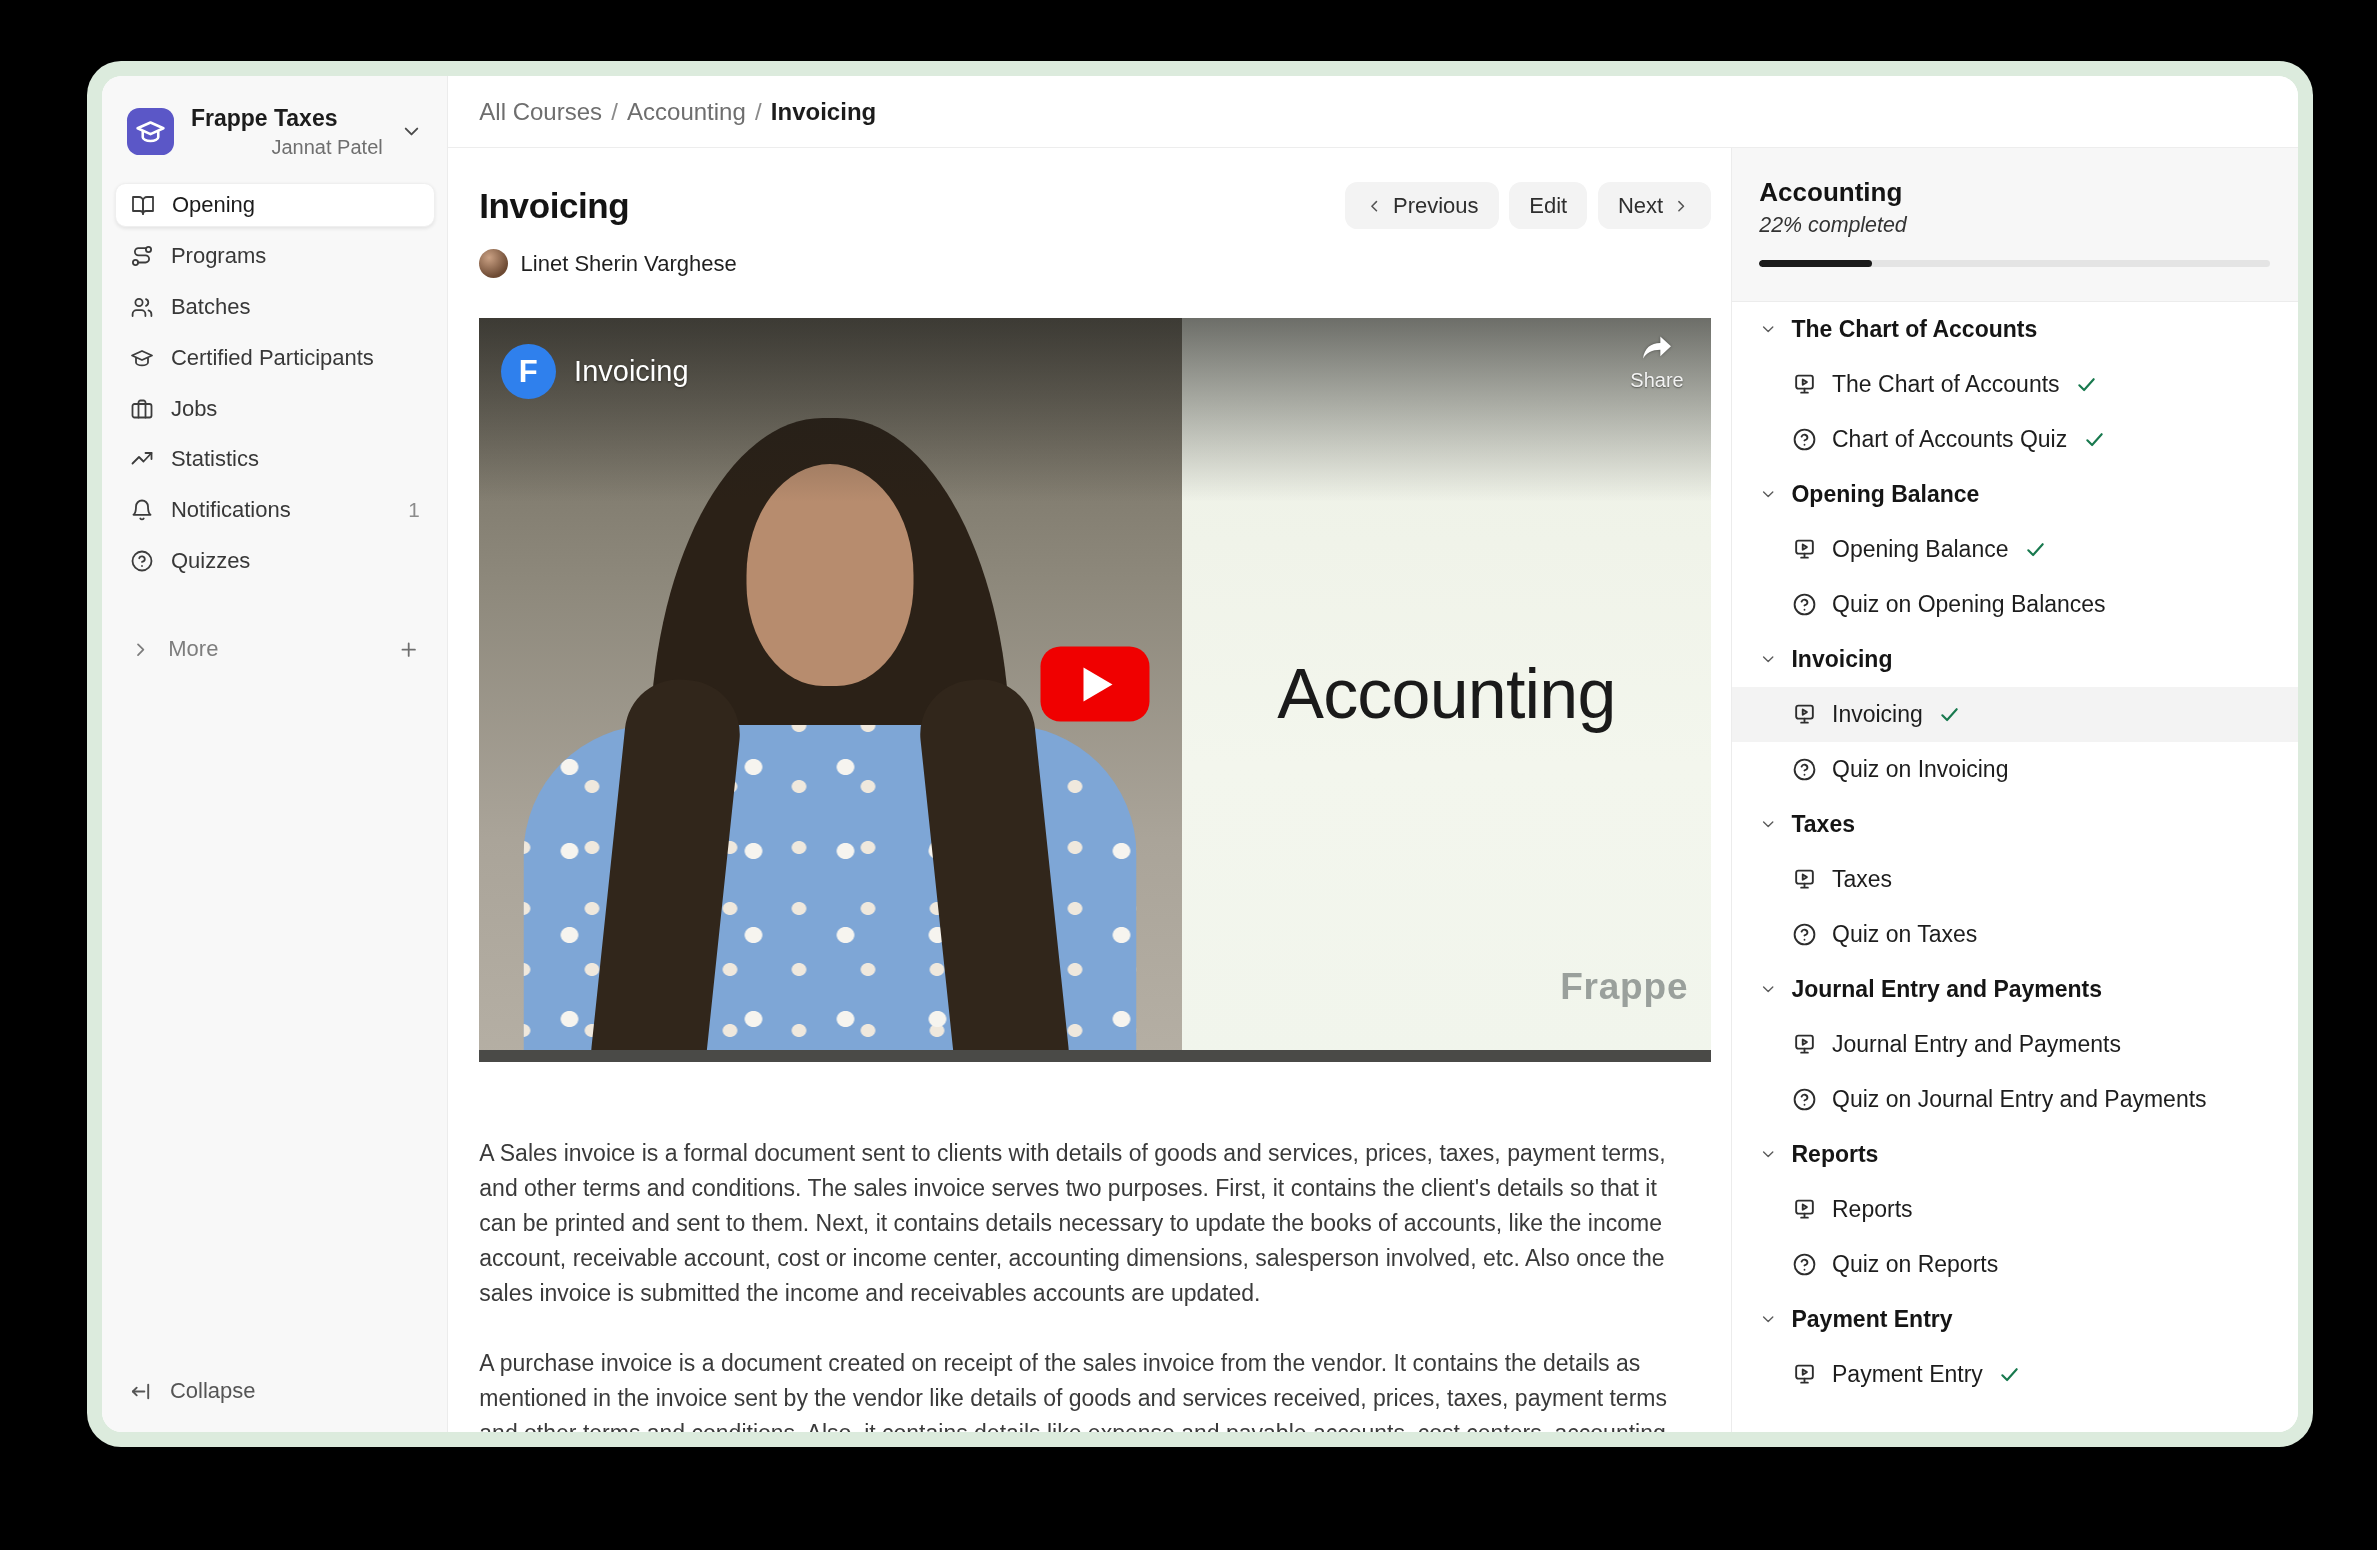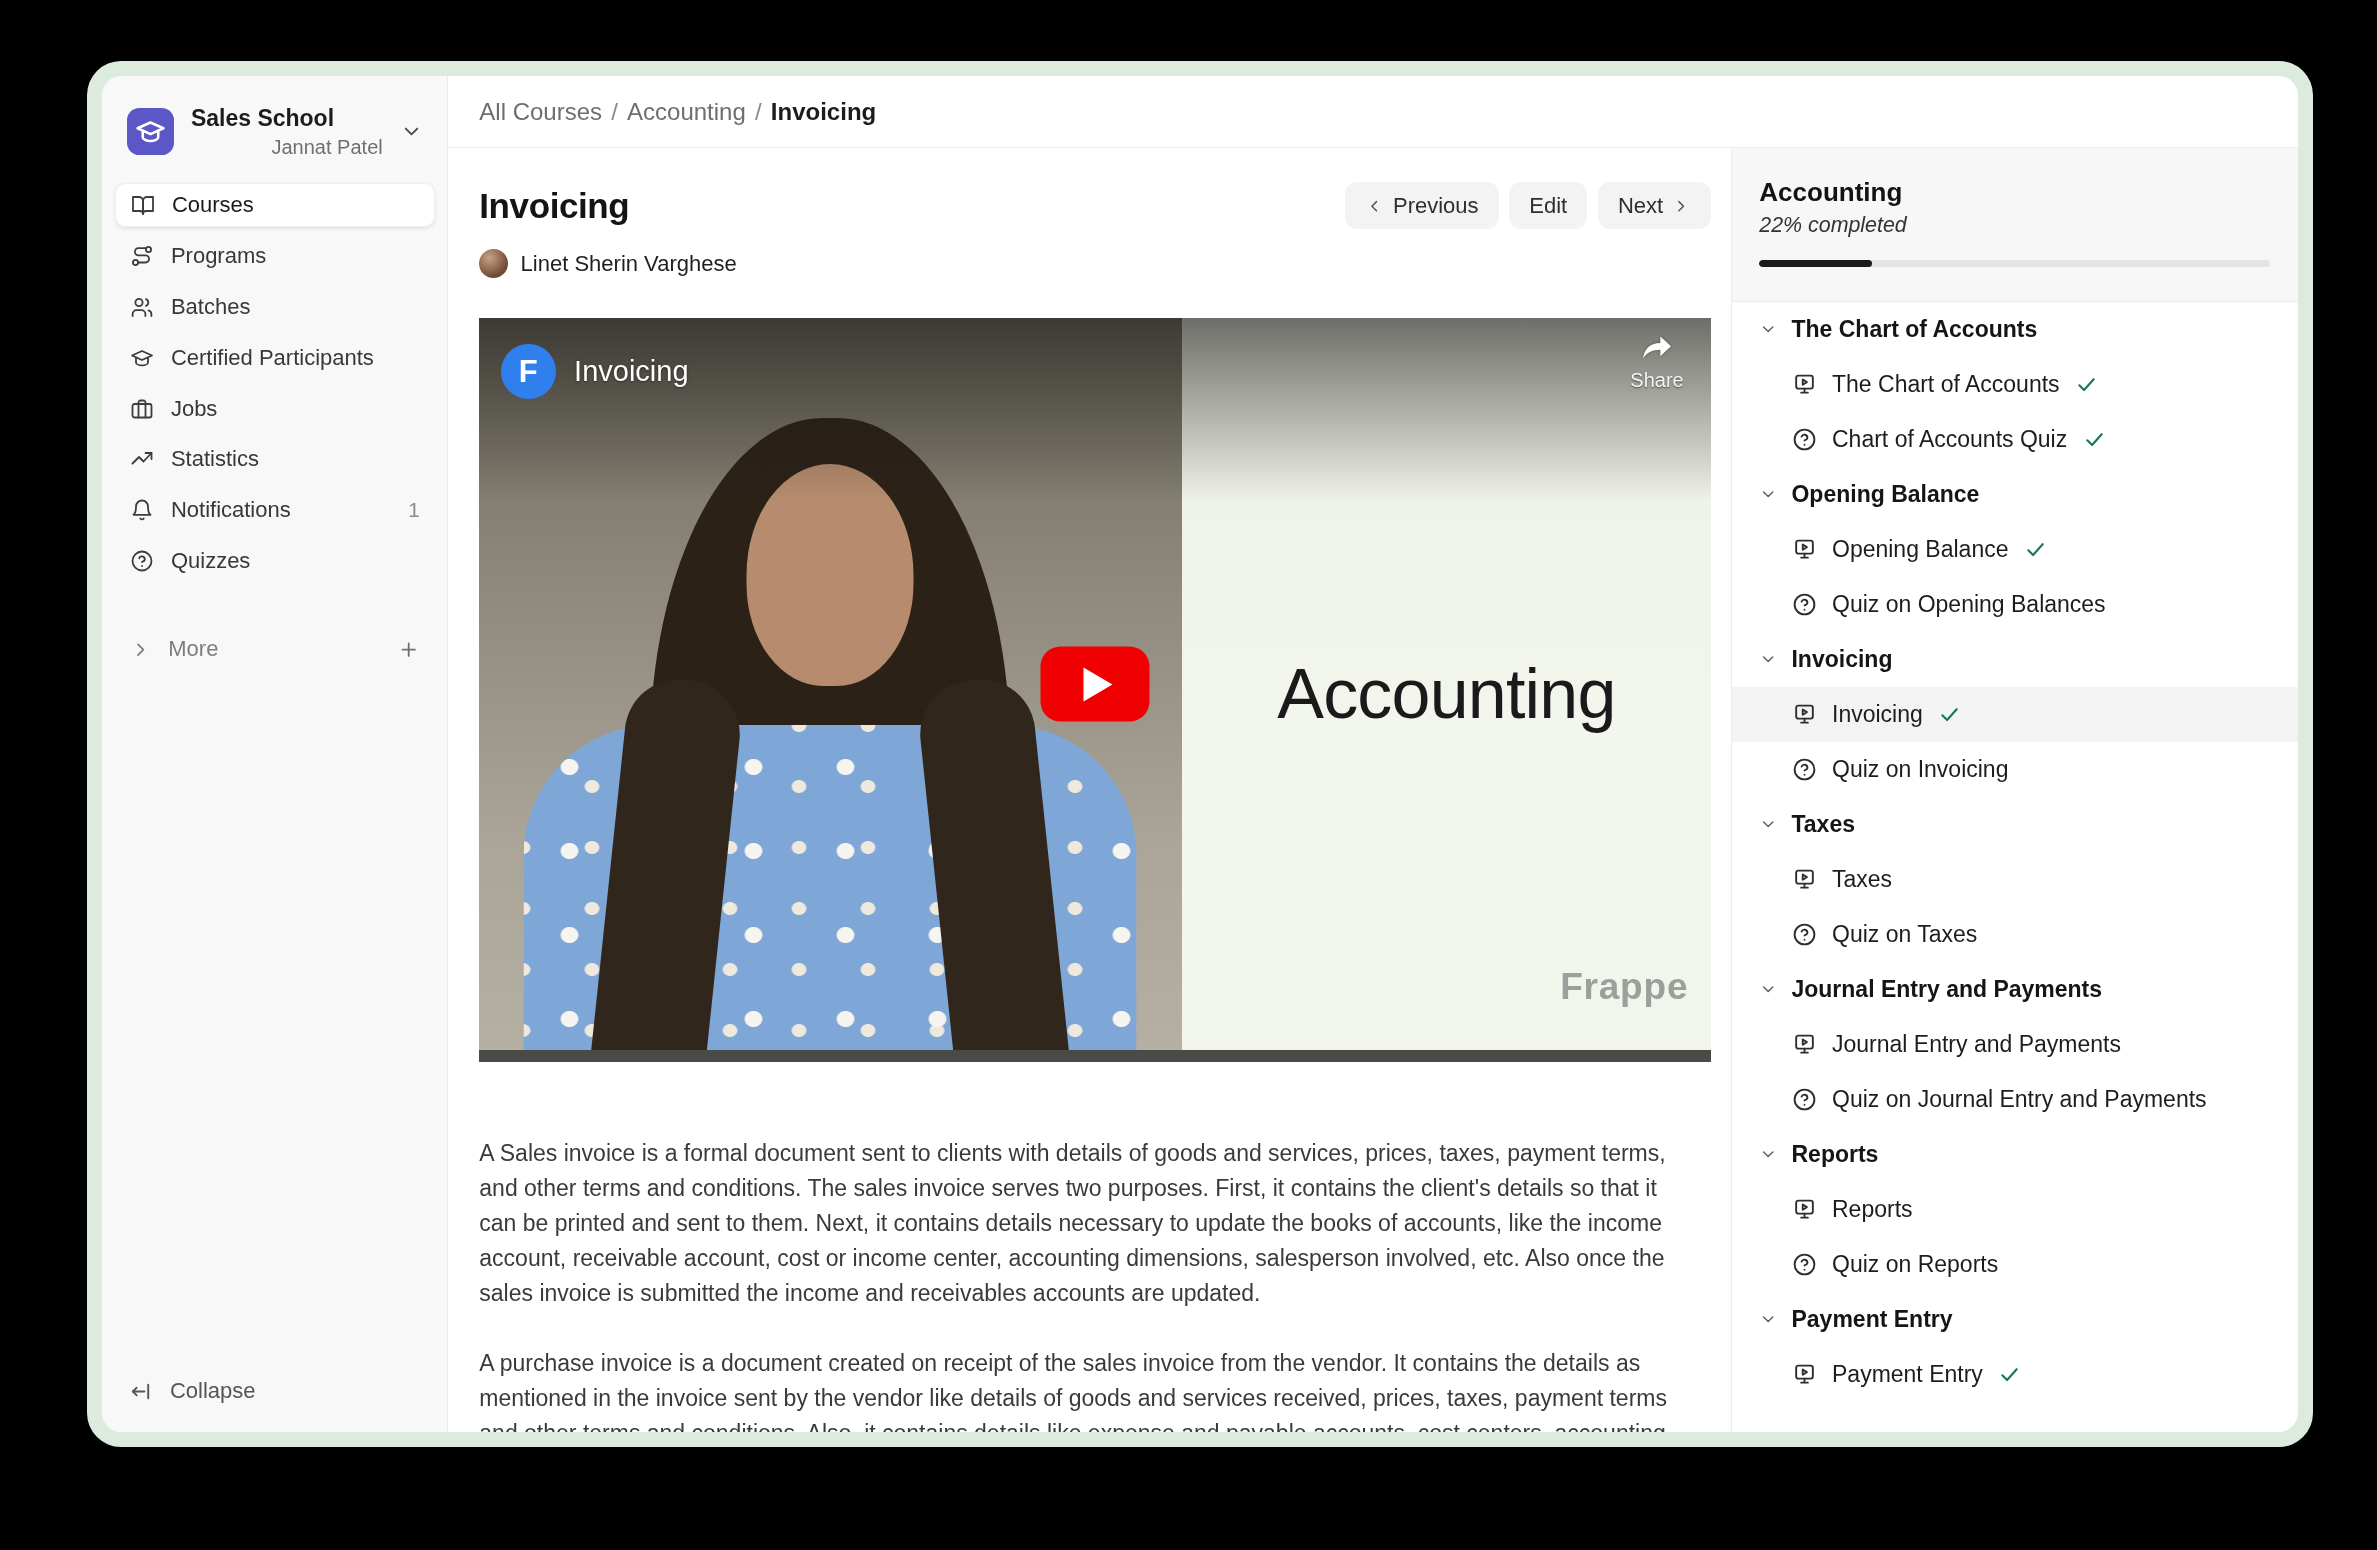--- a/index.html
+++ b/index.html
@@ -153,39 +153,39 @@
 
     <aside class="sidebar">
       <div class="sb-header">
         <div class="sb-logo">
           <svg viewBox="0 0 24 24" fill="none" stroke="currentColor" stroke-width="2" stroke-linecap="round" stroke-linejoin="round">
               <path d="M22 9.5 12 5 2 9.5l10 4.5 10-4.5z"></path>
               <path d="M6 12v4.5c0 1.6 2.7 2.9 6 2.9s6-1.3 6-2.9V12"></path>
             </svg>
         </div>
         <div class="sb-titles">
-          <div class="sb-school">Sales School</div>
+          <div class="sb-school">Frappe Taxes</div>
           <div class="sb-user">Jannat Patel</div>
         </div>
         <span class="sb-caret">
           <svg viewBox="0 0 24 24" fill="none" stroke="currentColor" stroke-width="2" stroke-linecap="round" stroke-linejoin="round">
               <path d="M6 9l6 6 6-6"></path>
             </svg>
         </span>
       </div>
 
       <nav class="nav">
           <div class="nav-item active">
             <span class="ni-icon">
               <svg class="" viewBox="0 0 24 24" fill="none" stroke="currentColor" stroke-width="1.8" stroke-linecap="round" stroke-linejoin="round">
                 <path d="M2 4h6a4 4 0 0 1 4 4v13a3 3 0 0 0-3-3H2z"></path>
                 <path d="M22 4h-6a4 4 0 0 0-4 4v13a3 3 0 0 1 3-3h7z"></path>
               </svg>
             </span>
-            <span class="ni-label">Courses</span>
+            <span class="ni-label">Opening</span>
           </div>
           <div class="nav-item">
             <span class="ni-icon">
               <svg class="" viewBox="0 0 24 24" fill="none" stroke="currentColor" stroke-width="1.8" stroke-linecap="round" stroke-linejoin="round">
                 <circle cx="5.5" cy="18.5" r="2.6"></circle>
                 <circle cx="18.5" cy="5.5" r="2.6"></circle>
                 <path d="M8.2 18.5h7.3a3.6 3.6 0 0 0 0-7.2H8.5a3.6 3.6 0 0 1 0-7.2h7.3"></path>
               </svg>
             </span>
             <span class="ni-label">Programs</span>

